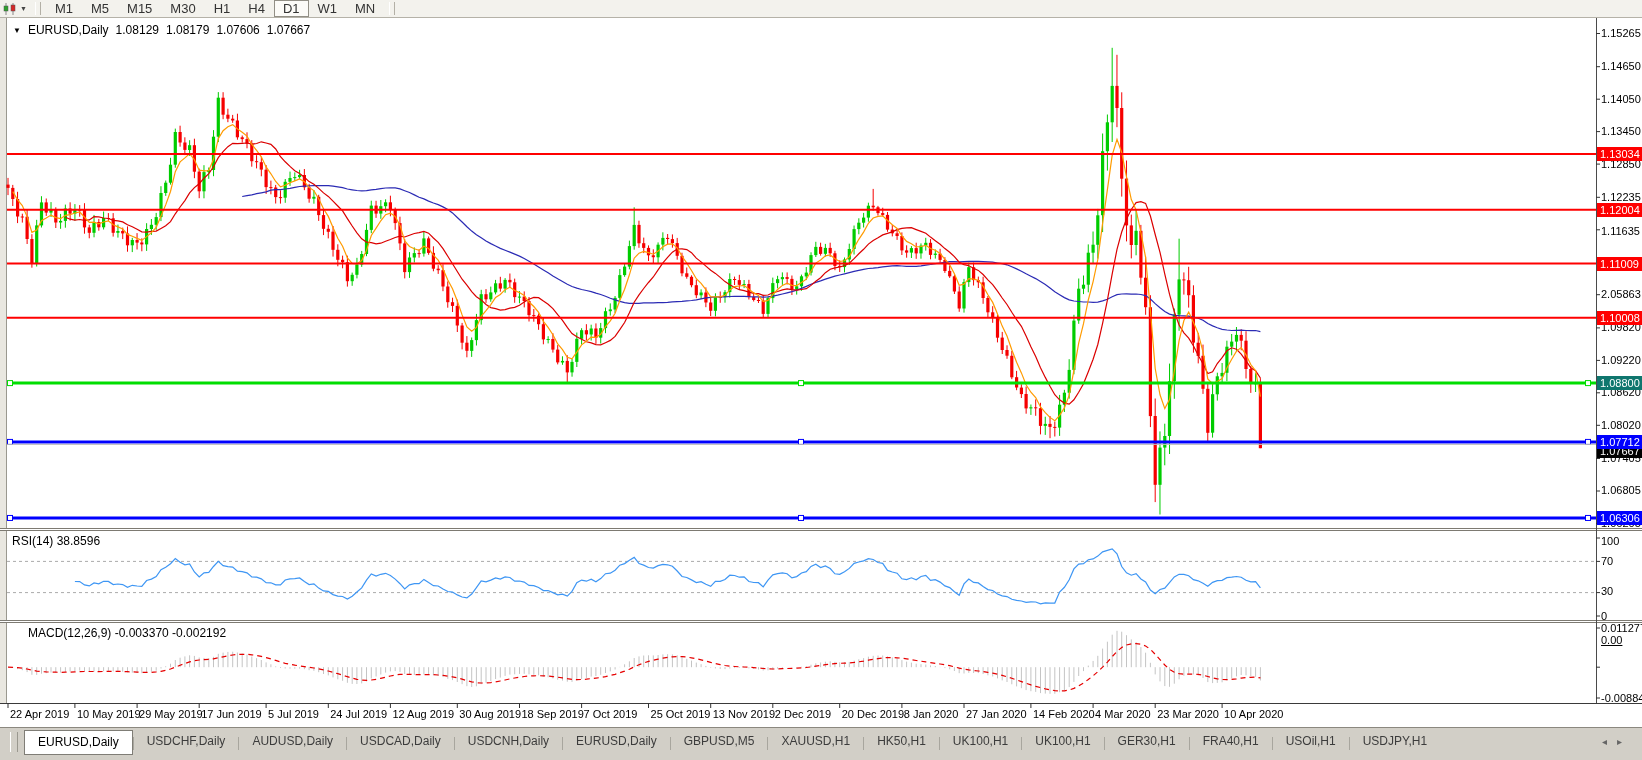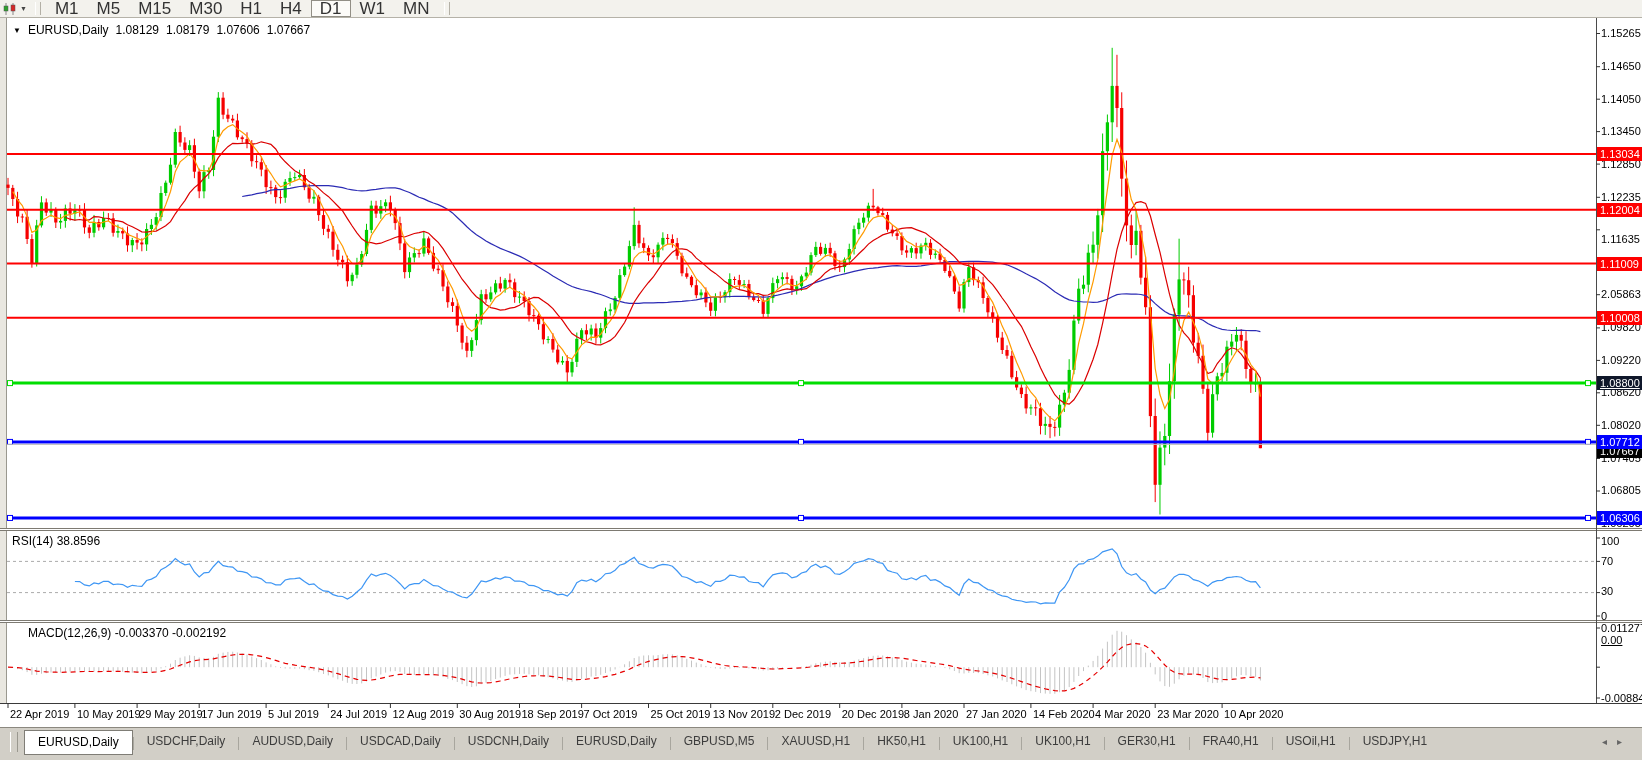--- a/index.html
+++ b/index.html
@@ -4,21 +4,21 @@
 <style>
   html,body{margin:0;padding:0;overflow:hidden;background:#d4d0c8;}
   body{font-family:"Liberation Sans",sans-serif;}
   #root{position:relative;width:1642px;height:760px;background:#fff;overflow:hidden;}
   .abs{position:absolute;}
   
   #toolbar{left:0;top:0;width:1642px;height:18px;background:#f3f2ed;border-bottom:1px solid #b5b2a8;display:flex;align-items:center;box-sizing:border-box;}
   .tool-icon{width:20px;height:15px;display:flex;align-items:center;justify-content:center;}
   .caret{font-size:7px;color:#444;margin:0 3px 0 0;}
   .grip{width:4px;height:13px;border-left:1px solid #fff;border-right:1px solid #b3b0a6;margin:0 5px;}
-  .tfbtn{font-size:17px;color:#333;padding:0 8px;height:15px;line-height:15px;border:1px solid transparent;cursor:default;text-align:right;}
+  .tfbtn{font-size:13px;color:#333;padding:0 8px;height:15px;line-height:15px;border:1px solid transparent;cursor:default;text-align:right;}
   .tfbtn.active{background:#fcfbf8;border:1px solid #928f86;}
   
   .panel{background:#fff;}
   #left-edge{left:0;top:18px;width:7px;height:709px;background:#e9e7e0;border-right:1px solid #9a988f;box-sizing:border-box;}
   .sep{left:0;width:1642px;height:3px;background:#fff;border-top:1px solid #7d7a72;border-bottom:1px solid #7d7a72;box-sizing:border-box;}
   #axis-vline{left:1596px;top:18px;width:1px;height:685px;background:#4a4a4a;}
   #date-axis{left:0;top:703px;width:1642px;height:24px;background:#fff;border-top:1px solid #3a3a3a;box-sizing:border-box;}
   
   #tabbar{left:0;top:727px;width:1642px;height:33px;background:#d2cfc7;border-top:1px solid #8b887f;display:flex;align-items:flex-start;padding:2px 0 0 10px;box-sizing:border-box;}
   .tab{font-size:12px;color:#3c3c3c;padding:4px 13px 5px 13px;white-space:nowrap;cursor:default;}
@@ -952,21 +952,21 @@
   <div class="abs ind-label lab-layer" style="left:12px;top:534px;">RSI(14) 38.8596</div>
   <div class="abs ind-label lab-layer" style="left:12px;top:626px;margin-left:16px;">MACD(12,26,9) -0.003370 -0.002192</div>
 
   <div id="labels" class="abs lab-layer" style="left:0;top:0;width:1642px;height:760px;">
       <div class="ylab" style="left: 1601px; top: 26.9611px;">1.15265</div>
       <div class="ylab" style="left: 1601px; top: 60.2203px;">1.14650</div>
       <div class="ylab" style="left: 1601px; top: 92.6683px;">1.14050</div>
       <div class="ylab" style="left: 1601px; top: 125.116px;">1.13450</div>
       <div class="ylab" style="left: 1601px; top: 157.564px;">1.12850</div>
       <div class="ylab" style="left: 1601px; top: 190.824px;">1.12235</div>
-      <div class="ylab" style="left: 1601px; top: 233px;">1.11635</div>
+      <div class="ylab" style="left: 1601px; top: 225px;">1.11635</div>
       <div class="ylab" style="left: 1601px; top: 288.168px;">2.05863</div>
       <div class="ylab" style="left: 1601px; top: 321.427px;">1.09820</div>
       <div class="ylab" style="left: 1601px; top: 353.875px;">1.09220</div>
       <div class="ylab" style="left: 1601px; top: 386.323px;">1.08620</div>
       <div class="ylab" style="left: 1601px; top: 418.771px;">1.08020</div>
       <div class="ylab" style="left: 1601px; top: 452.03px;">1.07405</div>
       <div class="ylab" style="left: 1601px; top: 484.478px;">1.06805</div>
       <div class="ylab" style="left: 1601px; top: 516.926px;">1.06205</div>
       <div class="ylab" style="left: 1601px; top: 535px;">100</div>
       <div class="ylab" style="left: 1601px; top: 554.9px;">70</div>
@@ -993,21 +993,21 @@
       <div class="datelab" style="left: 966px; top: 708px;">27 Jan 2020</div>
       <div class="datelab" style="left: 1032.92px; top: 708px;">14 Feb 2020</div>
       <div class="datelab" style="left: 1095.06px; top: 708px;">4 Mar 2020</div>
       <div class="datelab" style="left: 1157.2px; top: 708px;">23 Mar 2020</div>
       <div class="datelab" style="left: 1224.12px; top: 708px;">10 Apr 2020</div>
       <div class="linelab" style="left: 1597px; top: 443.861px; background: rgb(0, 0, 0);">1.07667</div>
       <div class="linelab" style="left: 1597px; top: 147.114px; background: rgb(255, 0, 0);">1.13034</div>
       <div class="linelab" style="left: 1597px; top: 202.816px; background: rgb(255, 0, 0);">1.12004</div>
       <div class="linelab" style="left: 1597px; top: 256.626px; background: rgb(255, 0, 0);">1.11009</div>
       <div class="linelab" style="left: 1597px; top: 310.76px; background: rgb(255, 0, 0);">1.10008</div>
-      <div class="linelab" style="left: 1597px; top: 376.088px; background: #0f172a; text-decoration: underline;">1.08800</div>
+      <div class="linelab" style="left: 1597px; top: 376.088px; background: #0f766e;">1.08800</div>
       <div class="linelab" style="left: 1597px; top: 434.927px; background: rgb(0, 0, 255);">1.07712</div>
       <div class="linelab" style="left: 1597px; top: 510.964px; background: rgb(0, 0, 255);">1.06306</div>
     </div>
 
   <div id="tabbar" class="abs">
     <span id="tab-grip"></span>
   <span class="tab active">EURUSD,Daily</span>
       <span class="tabdiv"></span>
       <span class="tab">USDCHF,Daily</span>
       <span class="tabdiv"></span>

